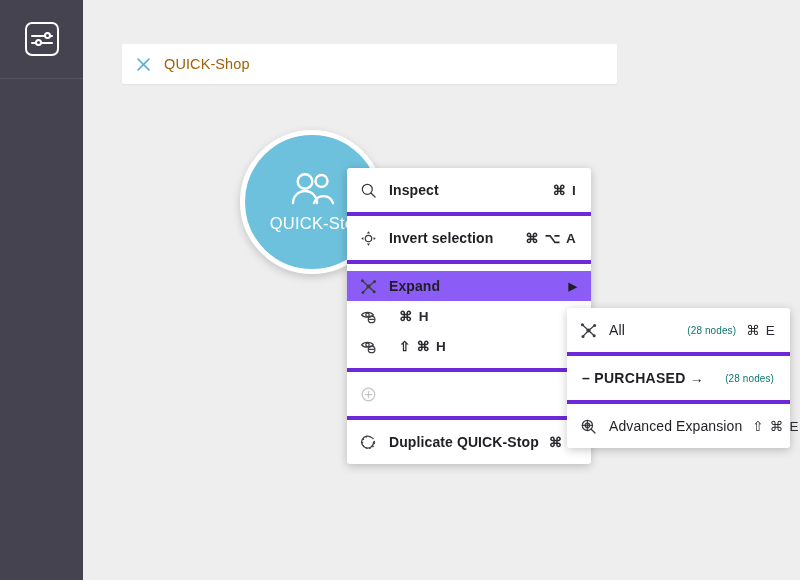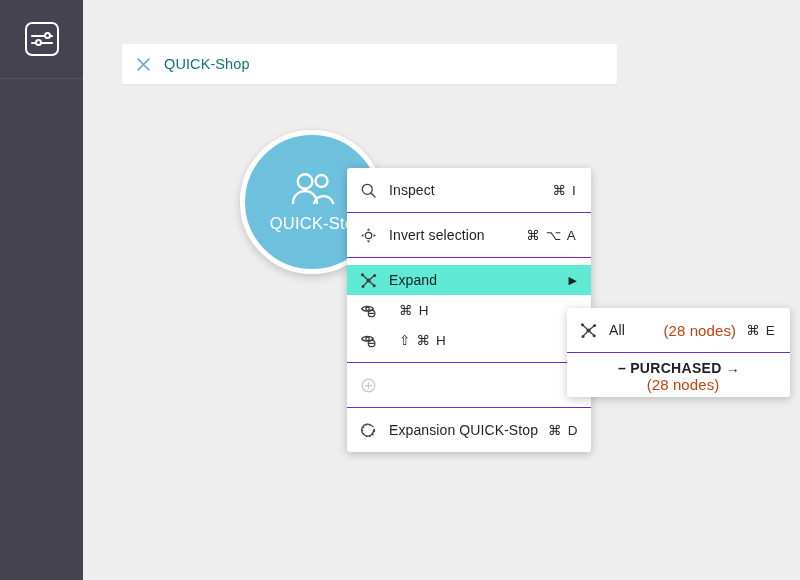--- a/index.html
+++ b/index.html
@@ -52,21 +52,21 @@
     display:flex; align-items:center;
     box-shadow: 0 1px 2px rgba(0,0,0,0.06);
     border-radius: 2px;
   }
   #search-clear {
     width: 42px; height: 40px;
     display:flex; align-items:center; justify-content:center;
     cursor:pointer;
   }
   #search-text {
-    font-size: 14.5px; color:#0f766e; letter-spacing:0.1px;
+    font-size: 14.5px; color:#a16207; letter-spacing:0.1px;
   }
 
   
   #node {
     position:absolute; left:240px; top:130px;
     width: 144px; height: 144px;
     border-radius: 50%;
     background: #6ec1dd;
     border: 5px solid #ffffff;
     box-shadow: 0 3px 9px rgba(0,0,0,0.18);
@@ -82,61 +82,61 @@
   
   .menu {
     position:absolute;
     background:#ffffff;
     border-radius: 3px;
     box-shadow: 0 2px 10px rgba(0,0,0,0.22);
     padding: 0;
     font-size: 14px;
     color: #1f1f24;
   }
-  #main-menu { left: 347px; top: 168px; width: 244px; }
+  #main-menu { left: 347px; top: 168px; width: 244px; font-weight: bold; }
   #sub-menu  { left: 567px; top: 308px; width: 223px; }
 
-  .menu-group + .menu-group { border-top: 1px solid #6d28d9; }
+  .menu-group + .menu-group { border-top: 4px solid #6d28d9; }
   .menu-group { padding: 7px 0; }
 
   .mi {
     display:flex; align-items:center;
     height: 30px;
     padding: 0 14px 0 13px;
     cursor: pointer;
     white-space: nowrap;
   }
-  .mi.highlight { background:#5eead4; }
+  .mi.highlight { background:#8b5cf6; }
   .mi.disabled { color:#b9b9bd; cursor:default; }
 
   .mi-icon {
     width: 17px; height: 17px;
     margin-right: 12px;
     flex: 0 0 17px;
     display:flex; align-items:center; justify-content:center;
     color: #3c3c42;
   }
   .mi.disabled .mi-icon { color:#c6c6ca; }
   .mi-label { flex: 1 1 auto; font-size:14px; letter-spacing:0.1px; }
   .mi-accel {
     margin-left: 10px;
     font-size: 13.5px;
     color: #2a2a30;
     letter-spacing: 1.2px;
     white-space:nowrap;
   }
   .mi-count {
     margin-left: 10px;
-    font-size: 15px;
-    color: #c2410c;
+    font-size: 10px;
+    color: #0f766e;
     letter-spacing: 0.1px;
   }
   .mi-arrow { margin-left:10px; font-size:11px; color:#1f1f24; line-height:1; }
   .rel-label { font-weight: bold; font-size: 14px; letter-spacing:0.3px; flex:1 1 auto; }
-  .mi.rel { padding-left: 15px; flex-direction: column; }
+  .mi.rel { padding-left: 15px; }
   .mi.rel .mi-count { margin-right: 2px; }
 </style>
 </head>
 <body>
 
 <div id="sidebar">
   <div id="sidebar-top">
     <div class="side-icon">
       <div class="slider-row">
         <div class="knob" style="left:13px;"></div>
@@ -253,21 +253,21 @@
       </div>
     </div>
     <div class="menu-group">
       <div class="mi">
         <span class="mi-icon">
           <svg width="17" height="17" viewBox="0 0 17 17" aria-hidden="true">
             <path d="M11.6 3.6 A6 6 0 1 0 13.6 8" fill="none" stroke="currentColor" stroke-width="1.25" stroke-linecap="round" stroke-linejoin="round"></path>
             <circle cx="8.5" cy="8.5" r="6" stroke="currentColor" stroke-width="1.25" stroke-dasharray="1.6 1.9" fill="none"></circle>
           </svg>
         </span>
-        <span class="mi-label">Expansion QUICK-Stop</span>
+        <span class="mi-label">Duplicate QUICK-Stop</span>
         <span class="mi-accel">⌘ D</span>
       </div>
     </div>
   </div>
 
 <div class="menu" id="sub-menu">
     <div class="menu-group">
       <div class="mi">
         <span class="mi-icon">
           <svg width="17" height="17" viewBox="0 0 17 17" aria-hidden="true">
@@ -286,13 +286,28 @@
         <span class="mi-count">(28 nodes)</span>
         <span class="mi-accel">⌘ E</span>
       </div>
     </div>
     <div class="menu-group">
       <div class="mi rel">
         <span class="rel-label">– PURCHASED →</span>
         <span class="mi-count">(28 nodes)</span>
       </div>
     </div>
+    <div class="menu-group">
+      <div class="mi">
+        <span class="mi-icon">
+          <svg width="17" height="17" viewBox="0 0 17 17" aria-hidden="true">
+            <circle cx="7.4" cy="7.4" r="5.1" fill="none" stroke="currentColor" stroke-width="1.25" stroke-linecap="round" stroke-linejoin="round"></circle>
+            <circle cx="7.4" cy="7.4" r="2.2" fill="none" stroke="currentColor" stroke-width="1.25" stroke-linecap="round" stroke-linejoin="round"></circle>
+            <line x1="7.4" y1="2.3" x2="7.4" y2="12.5" fill="none" stroke="currentColor" stroke-width="1.25" stroke-linecap="round" stroke-linejoin="round"></line>
+            <line x1="2.3" y1="7.4" x2="12.5" y2="7.4" fill="none" stroke="currentColor" stroke-width="1.25" stroke-linecap="round" stroke-linejoin="round"></line>
+            <line x1="11.2" y1="11.2" x2="15" y2="15" fill="none" stroke="currentColor" stroke-width="1.25" stroke-linecap="round" stroke-linejoin="round"></line>
+          </svg>
+        </span>
+        <span class="mi-label">Advanced Expansion</span>
+        <span class="mi-accel">⇧ ⌘ E</span>
+      </div>
+    </div>
   </div>
 
 </body></html>

